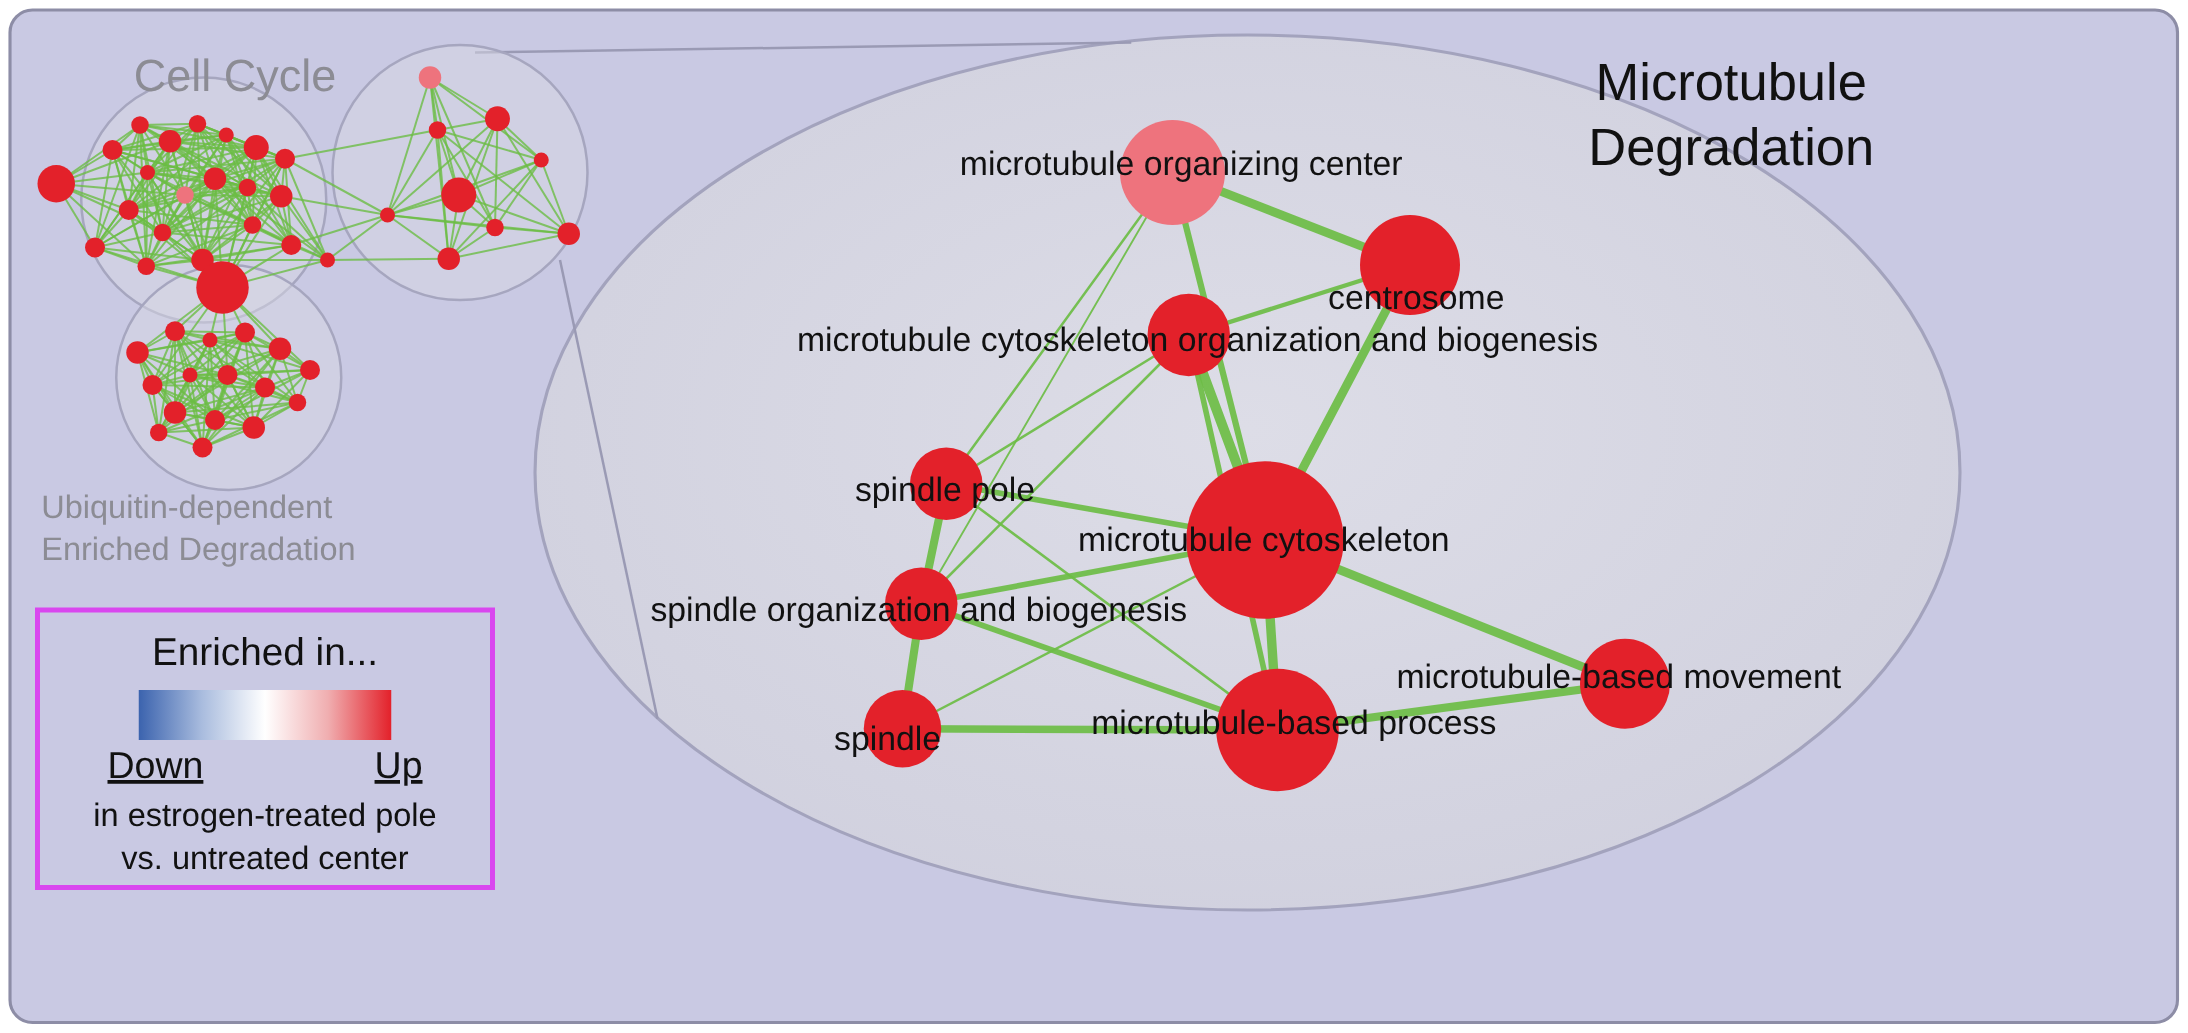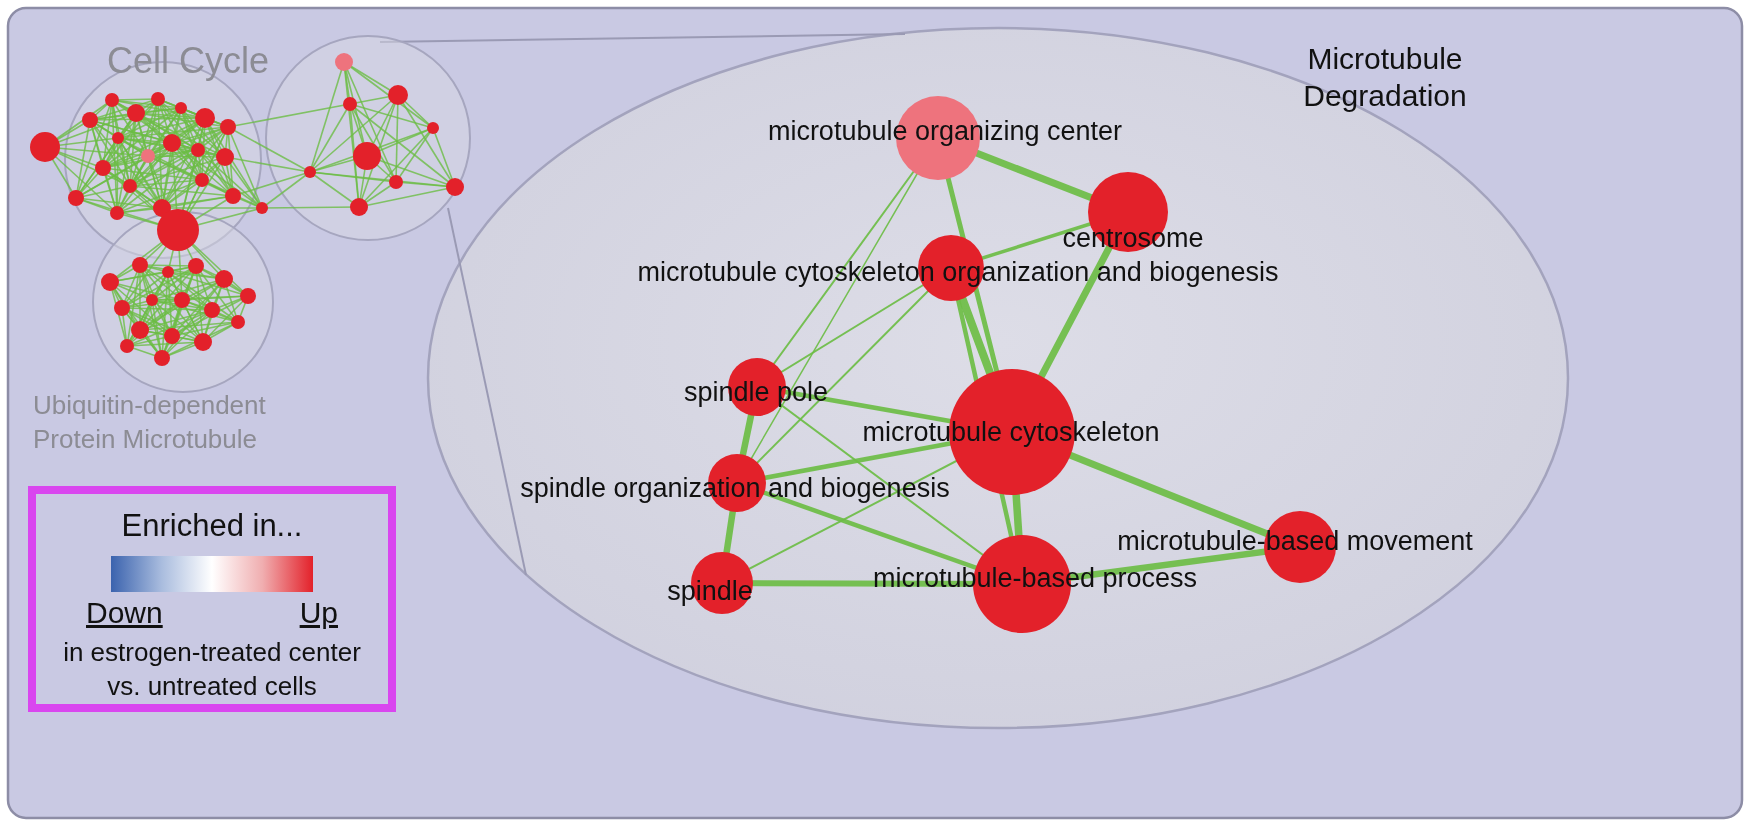--- a/index.html
+++ b/index.html
@@ -2,22 +2,22 @@
 <html><head>
 <meta charset="utf-8">
 <style>
   html,body{margin:0;padding:0;background:#ffffff;}
   #figure{position:relative;width:1750px;height:826px;font-family:"Liberation Sans",sans-serif;overflow:hidden;}
   #scene{position:absolute;left:0;top:0;}
   .float{position:absolute;}
   #cell-cycle-label{left:107px;top:40px;font-size:36px;}
   .gray{color:#8c8c94;}
   #ubiquitin-label{left:33px;top:388px;font-size:26px;line-height:1.32;}
-  #mt-title{left:1268px;top:40px;width:234px;text-align:center;font-size:30px;line-height:1.24;color:#111;}
-  #legend{left:28px;top:486px;width:368px;height:226px;border:8px solid #d946ef;box-sizing:border-box;
+  #mt-title{left:1268px;top:40px;width:234px;text-align:center;font-size:42px;line-height:1.24;color:#111;}
+  #legend{left:28px;top:486px;width:368px;height:226px;border:4px solid #d946ef;box-sizing:border-box;
           display:flex;flex-direction:column;align-items:center;padding-top:14px;}
   #legend-title{font-size:31px;color:#111;}
   #legend-bar{width:202px;height:40px;margin-top:12px;}
   #legend-downup{width:252px;display:flex;justify-content:space-between;font-size:30px;color:#111;margin-top:4px;text-decoration:underline;}
   #legend-caption{font-size:26px;line-height:1.3;color:#111;text-align:center;margin-top:6px;}
   svg text{font-family:"Liberation Sans",sans-serif;}
 </style>
 </head>
 <body>
 
@@ -462,34 +462,34 @@
         <text x="1295" y="550" text-anchor="middle" font-size="27" fill="#111111">microtubule-based movement</text>
         <text x="1035" y="587" text-anchor="middle" font-size="27" fill="#111111">microtubule-based process</text>
         <text x="710" y="600" text-anchor="middle" font-size="27" fill="#111111">spindle</text>
       </g>
     </svg>
 
   <div id="cell-cycle-label" class="float gray">Cell Cycle</div>
 
   <div id="ubiquitin-label" class="float gray">
     <div>Ubiquitin-dependent</div>
-    <div>Protein Microtubule</div>
+    <div>Enriched Degradation</div>
   </div>
 
   <div id="mt-title" class="float">
     <div>Microtubule</div>
     <div>Degradation</div>
   </div>
 
   <div id="legend" class="float">
     <div id="legend-title">Enriched in...</div>
     <div id="legend-bar" style="background: linear-gradient(90deg, rgb(59, 99, 174) 0%, rgb(169, 188, 222) 25%, rgb(255, 255, 255) 50%, rgb(240, 174, 176) 75%, rgb(227, 33, 42) 100%);"></div>
     <div id="legend-downup">
       <span>Down</span>
       <span>Up</span>
     </div>
     <div id="legend-caption">
-      <div>in estrogen-treated center</div>
-      <div>vs. untreated cells</div>
+      <div>in estrogen-treated pole</div>
+      <div>vs. untreated center</div>
     </div>
   </div>
 
 </div>
 
 </body></html>

